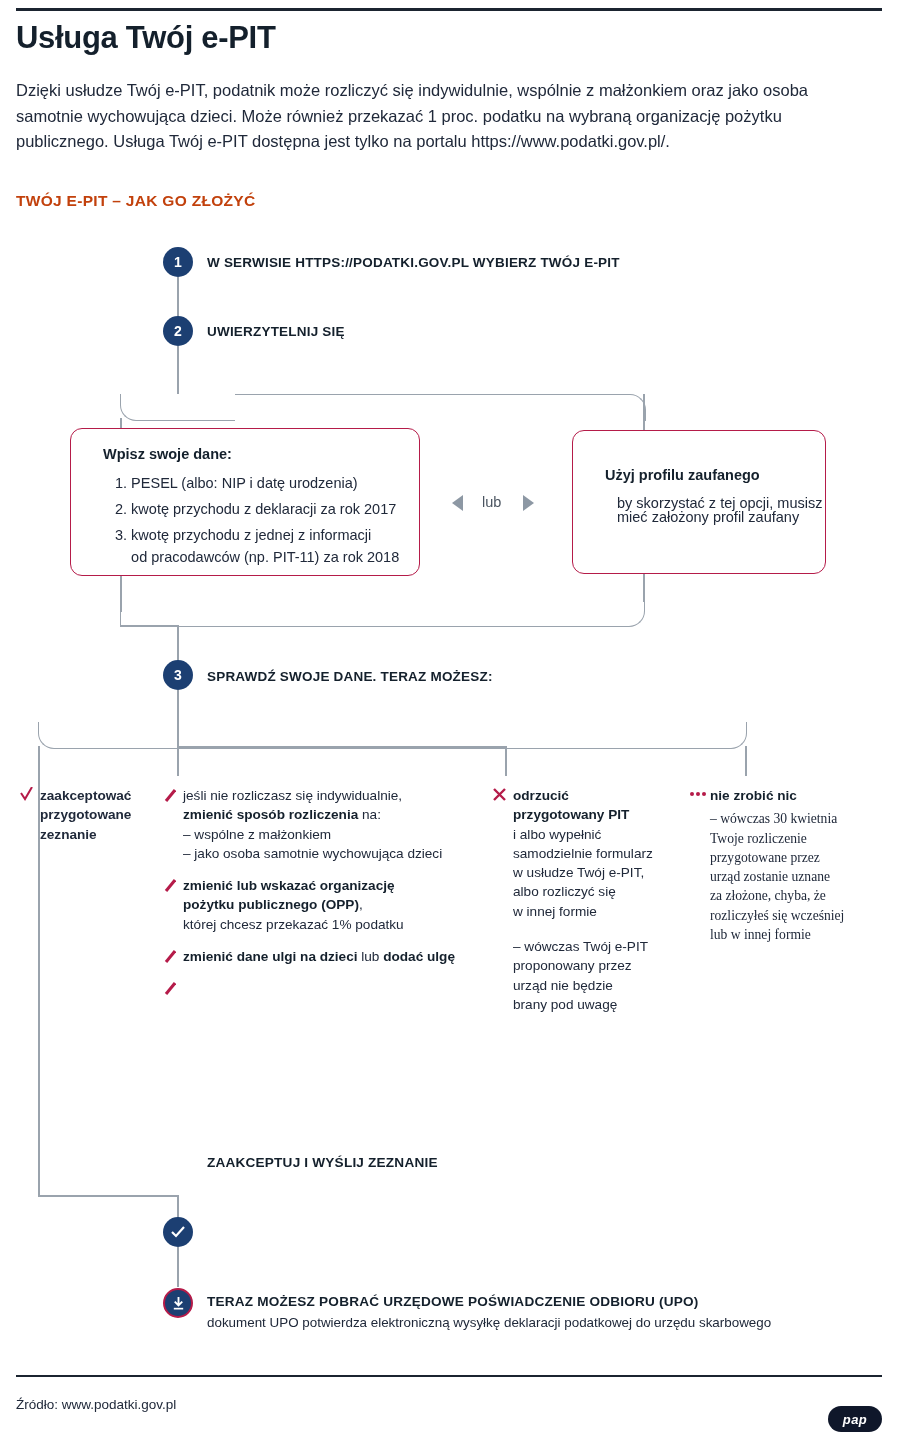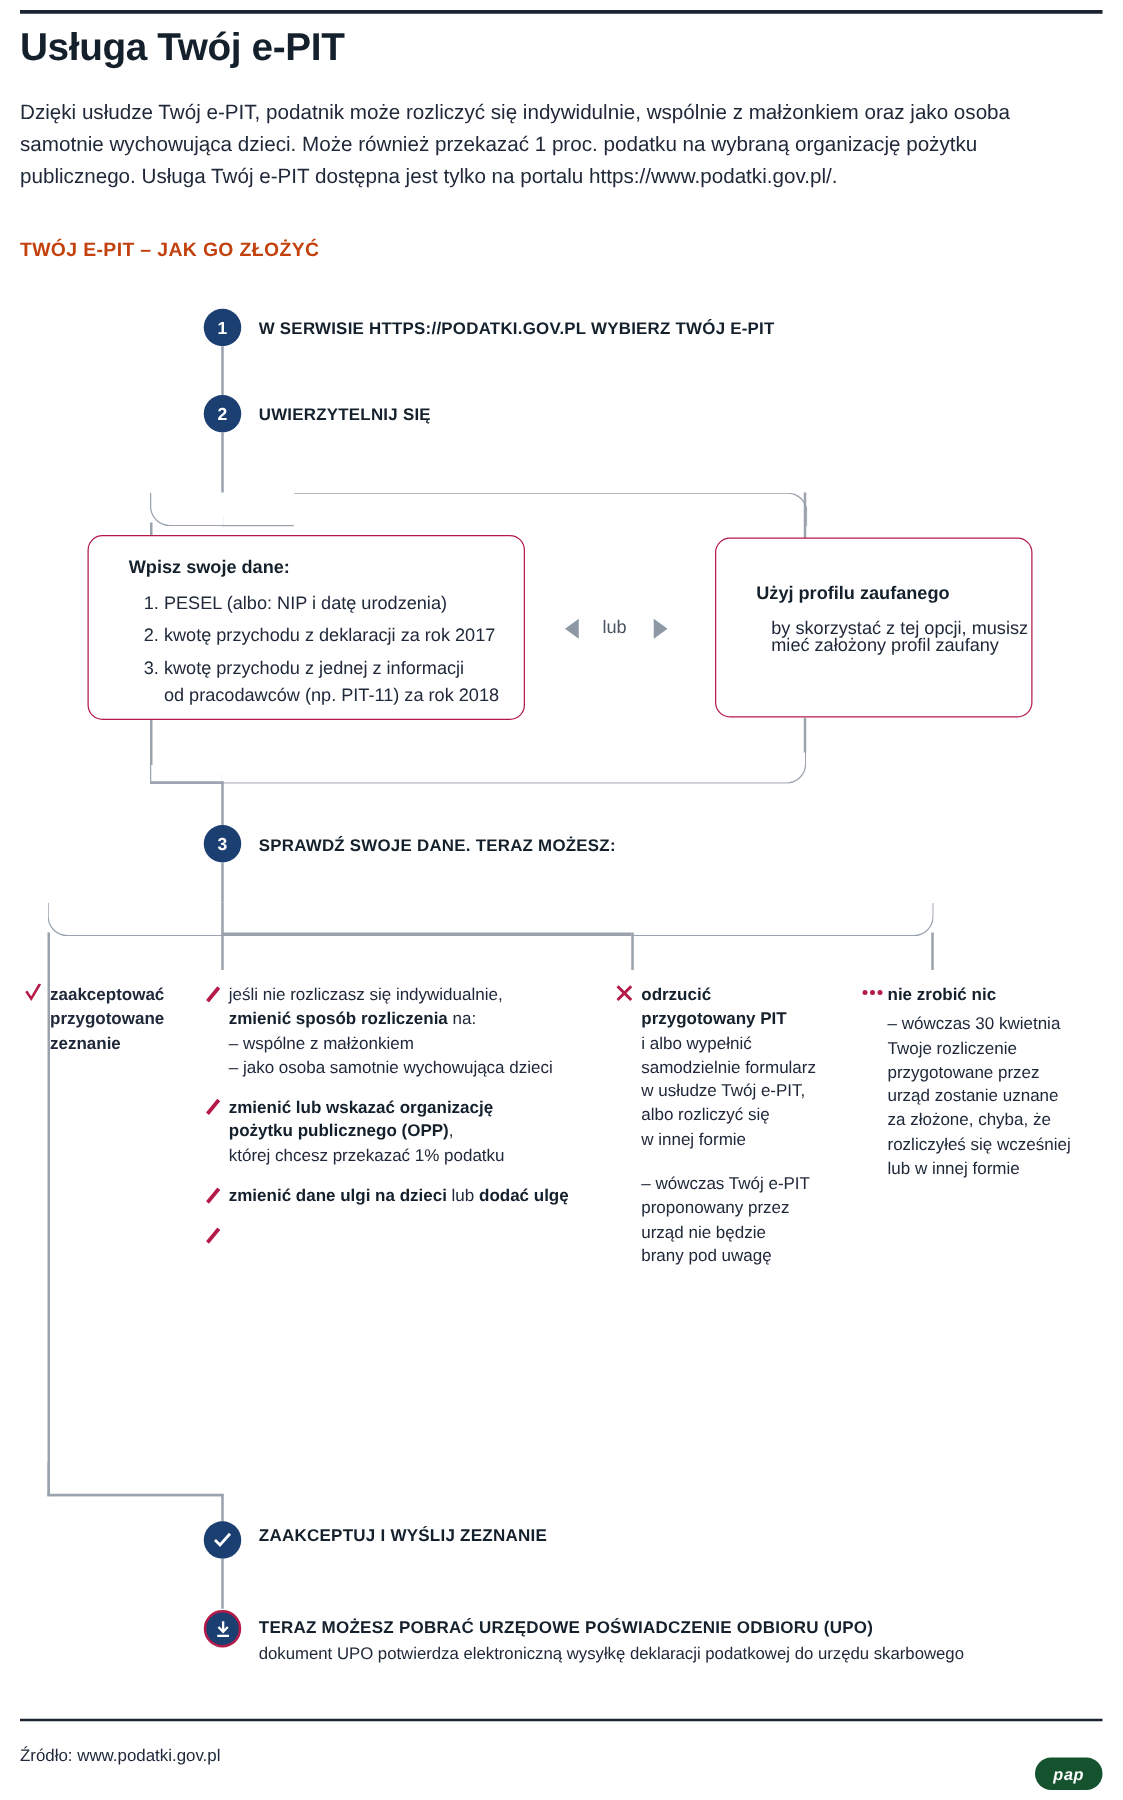--- a/index.html
+++ b/index.html
@@ -230,21 +230,21 @@
     font-size: 13.5px;
     color: #20293a;
   }
   .logo {
     position: absolute;
     right: 16px;
     bottom: 8px;
     width: 54px;
     height: 26px;
     border-radius: 13px;
-    background: #14532d;
+    background: #0f172a;
     color: #fff;
     font-size: 13px;
     font-weight: bold;
     font-style: italic;
     display: flex;
     align-items: center;
     justify-content: center;
     letter-spacing: 0.5px;
   }
   .nb { font-weight: bold; }
@@ -376,34 +376,34 @@
 
   <div class="col" style="left:690px; top:786px; width:180px;">
     <div class="opt" style="margin-bottom:4px;">
       <span class="dots">
         <i style="left:0;"></i>
           <i style="left:6px;"></i>
           <i style="left:12px;"></i>
       </span>
       <b>nie zrobić nic</b>
     </div>
-    <div style="padding-left:20px; margin-top:0;">– wówczas 30 kwietnia<br>Twoje rozliczenie<br>przygotowane przez<br>urząd zostanie uznane<br>za złożone, chyba, że<br>rozliczyłeś się wcześniej<br>lub w innej formie</div>
+    <div style="padding-left:20px; margin-top:0;font-family:Liberation Serif, serif;">– wówczas 30 kwietnia<br>Twoje rozliczenie<br>przygotowane przez<br>urząd zostanie uznane<br>za złożone, chyba, że<br>rozliczyłeś się wcześniej<br>lub w innej formie</div>
   </div>
 
   <div class="ln lnv" style="left:38px; top:776px; height:420px;"></div>
   <div class="corner" style="left:38px; top:1170px; width:140px; height:26px; border-left-width:1.5px; border-top-width:0; border-bottom-width:1.5px; border-bottom-left-radius:0;"></div>
   <div class="ln lnh" style="left:38px; top:1195px; width:140px;"></div>
   <div class="ln lnv" style="left:177px; top:1195px; height:28px;"></div>
 
   <div class="circle-check" style="left:163px; top:1217px;">
     <svg viewBox="0 0 16 16" width="16" height="16">
         <path d="M2 8 L6 12 L14 3" stroke="#ffffff" stroke-width="2.2" fill="none"></path>
       </svg>
   </div>
-  <div class="final-label" style="left:207px; top:1221px;text-align:right;">ZAAKCEPTUJ I WYŚLIJ ZEZNANIE</div>
+  <div class="final-label" style="left:207px; top:1155px;text-align:right;">ZAAKCEPTUJ I WYŚLIJ ZEZNANIE</div>
 
   <div class="ln lnv" style="left:177px; top:1247px; height:40px;"></div>
 
   <div class="circle-upo" style="left:163px; top:1288px;">
     <svg viewBox="0 0 16 18" width="15" height="17">
       <path d="M8 2 L8 10 M4 7 L8 11 L12 7" stroke="#ffffff" stroke-width="2" fill="none"></path>
       <path d="M3 14.5 L13 14.5" stroke="#ffffff" stroke-width="1.8" fill="none"></path>
     </svg>
   </div>
   <div class="final-label" style="left:207px; top:1294px;">TERAZ MOŻESZ POBRAĆ URZĘDOWE POŚWIADCZENIE ODBIORU (UPO)</div>

